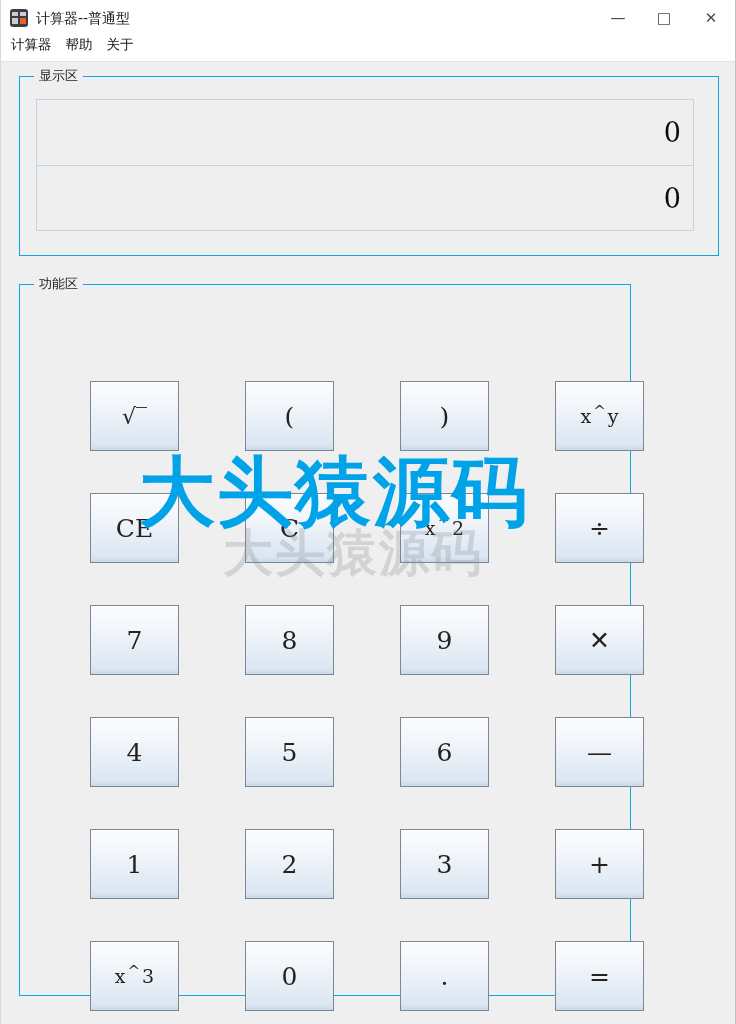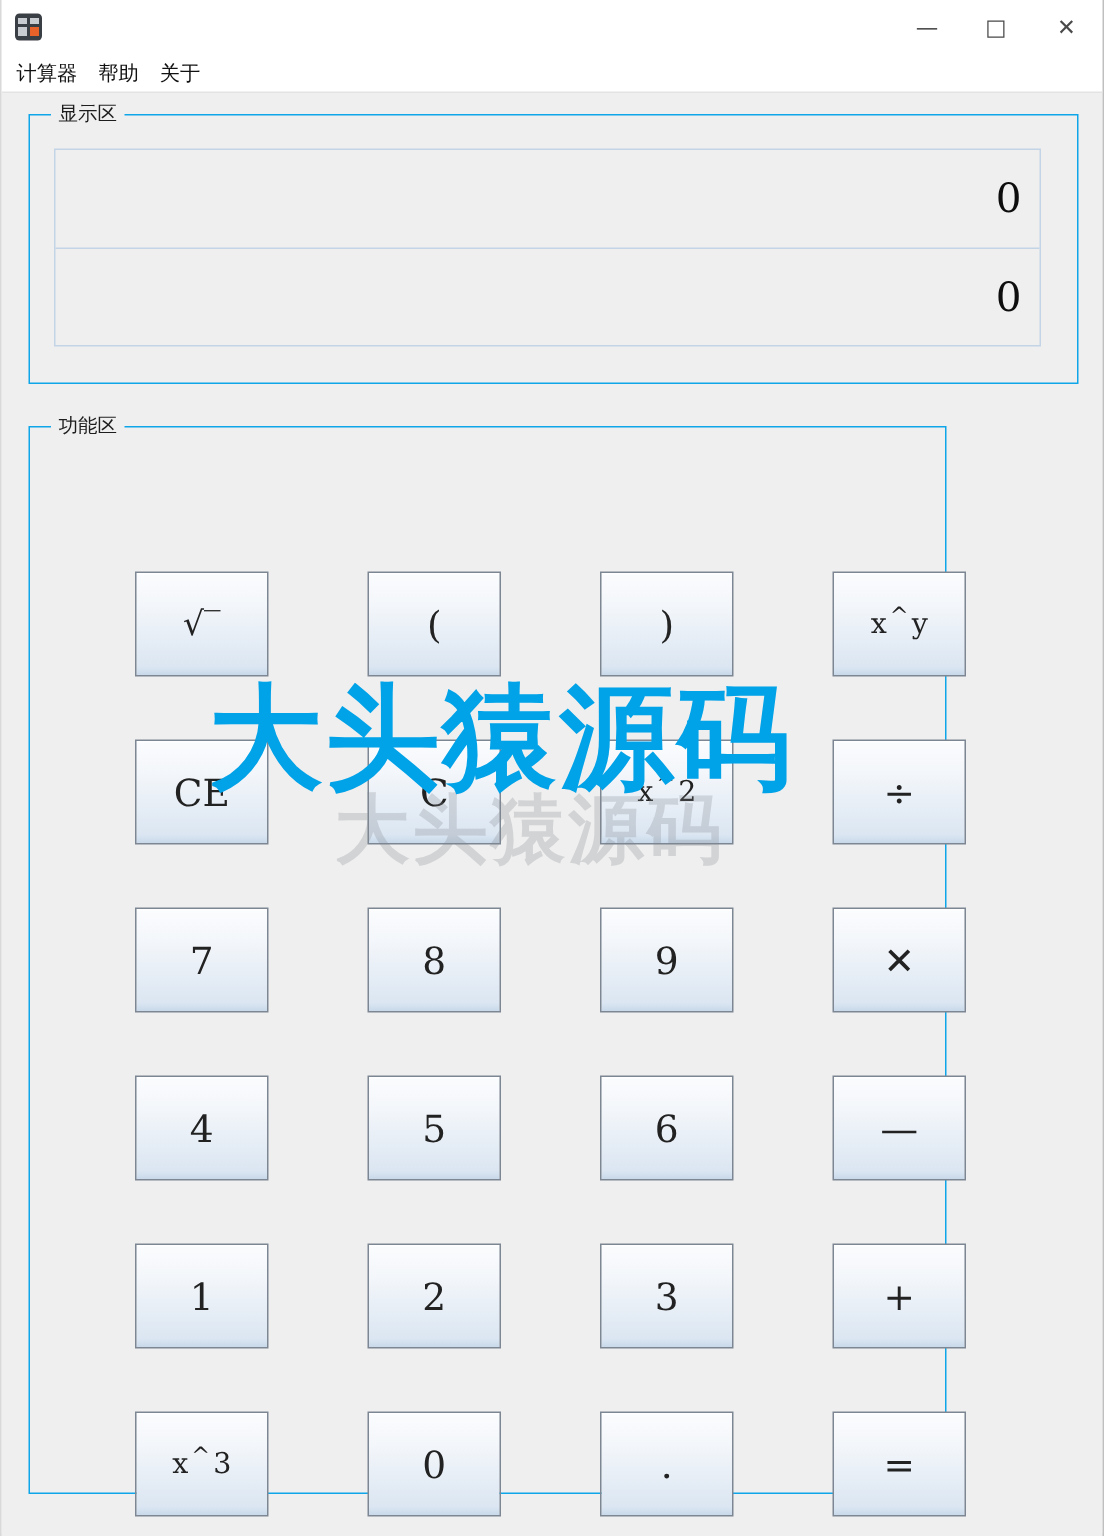--- a/index.html
+++ b/index.html
@@ -80,21 +80,21 @@
     line-height: 1;
     font-family: "DejaVu Sans", sans-serif;
   }
   .win-btn.close { width: 48px; }
 
   
   .menubar {
     height: 26px;
     background: #ffffff;
     display: flex;
-    align-items: center;
+    align-items: flex-start;
     padding-left: 10px;
     box-sizing: border-box;
     border-bottom: 1px solid #e3e3e3;
   }
   .menu-item {
     font-size: 13.5px;
     color: #111111;
     margin-right: 14px;
     white-space: nowrap;
     font-family: "DejaVu Sans", "Liberation Sans", sans-serif;
@@ -233,20 +233,21 @@
 
 <div class="window">
 
   <div class="titlebar">
     <span class="app-icon">
       <i class="k1"></i>
         <i class="k2"></i>
         <i class="k3"></i>
         <i class="k4"></i>
     </span>
+    <span class="title-text">计算器--普通型</span>
 
     <div class="win-controls">
       <div class="win-btn">
         <span>—</span>
       </div>
       <div class="win-btn">
         <span>□</span>
       </div>
       <div class="win-btn close">
         <span>✕</span>

